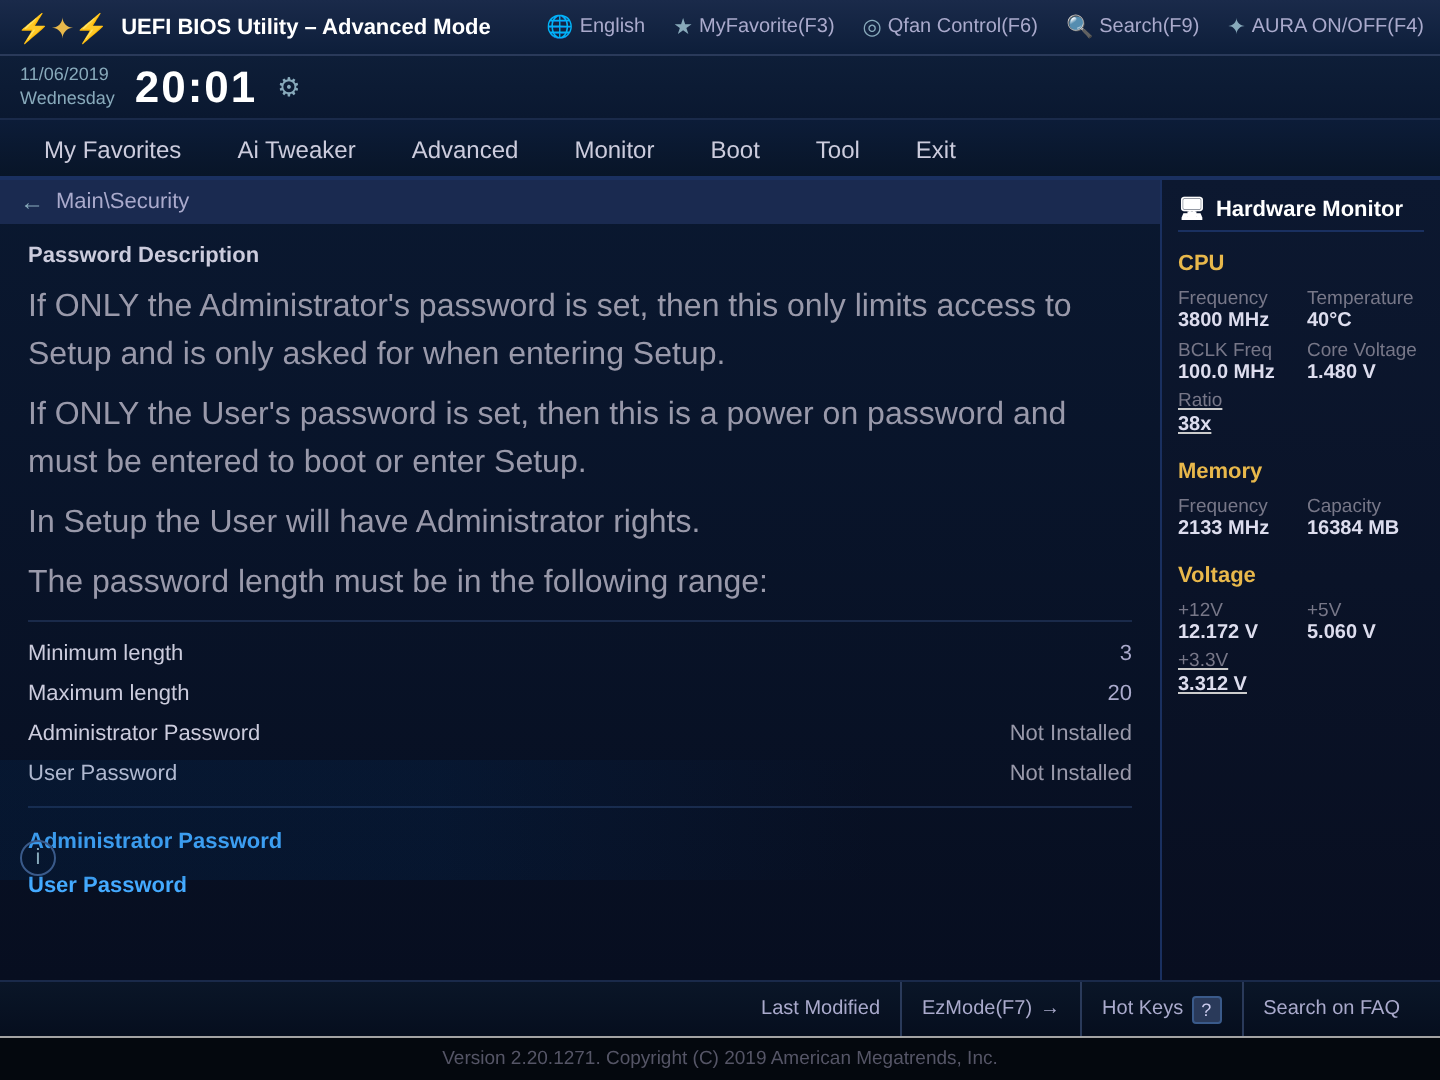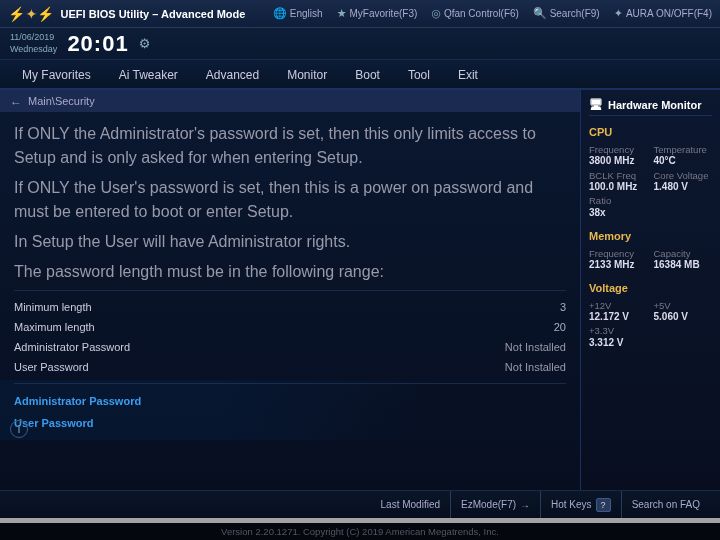--- a/index.html
+++ b/index.html
@@ -214,20 +214,21 @@
       color: #778;
       font-size: 9.5px;
     }
     .hw-value {
       color: #dde;
       font-size: 10px;
       font-weight: bold;
     }
     .hw-single {
       margin-top: 3px;
+      text-decoration: underline;
     }
     .hw-single .hw-label { margin-bottom: 1px; }
 
     
     .bottom-bar {
       height: 28px;
       background: linear-gradient(180deg, #0a1628 0%, #060e1e 100%);
       border-top: 1px solid #1a2a4a;
       display: flex;
       align-items: center;
@@ -258,21 +259,21 @@
 
     
     .footer-bar {
       height: 22px;
       background: #04080e;
       display: flex;
       align-items: center;
       justify-content: center;
       font-size: 9.5px;
       color: #556;
-      border-top: 5px solid #a3a3a3;
+      border-top: 1px solid #a3a3a3;
     }
 
     
     .info-icon {
       position: absolute;
       bottom: 52px;
       left: 10px;
       width: 18px;
       height: 18px;
       border: 1px solid #3a5a8a;
@@ -350,20 +351,21 @@
 <div class="main-content">
 
   <div class="left-panel">
 
     <div class="breadcrumb-bar">
       <span class="back-arrow">←</span>
       <span>Main\Security</span>
     </div>
 
     <div class="content-area">
+      <div class="section-title">Password Description</div>
 
       <div class="description-text">If ONLY the Administrator's password is set, then this only limits access to Setup and is only asked for when entering Setup.</div>
       <div class="description-text">If ONLY the User's password is set, then this is a power on password and must be entered to boot or enter Setup.</div>
       <div class="description-text">In Setup the User will have Administrator rights.</div>
       <div class="description-text">The password length must be in the following range:</div>
 
       <hr class="divider-line">
 
       <div class="setting-row">
         <span class="setting-label">Minimum length</span>

